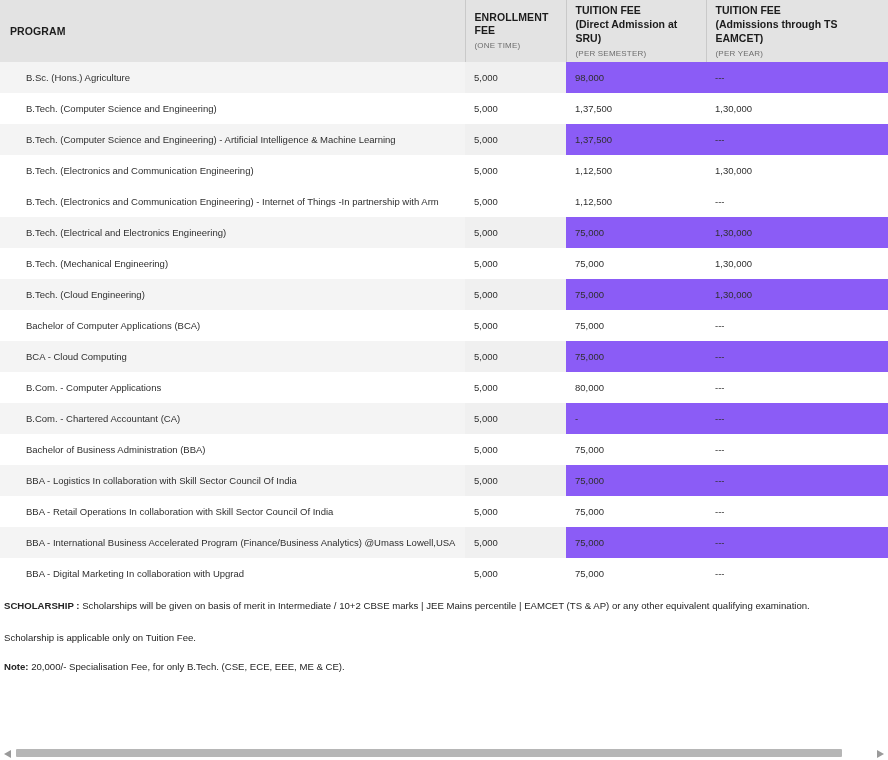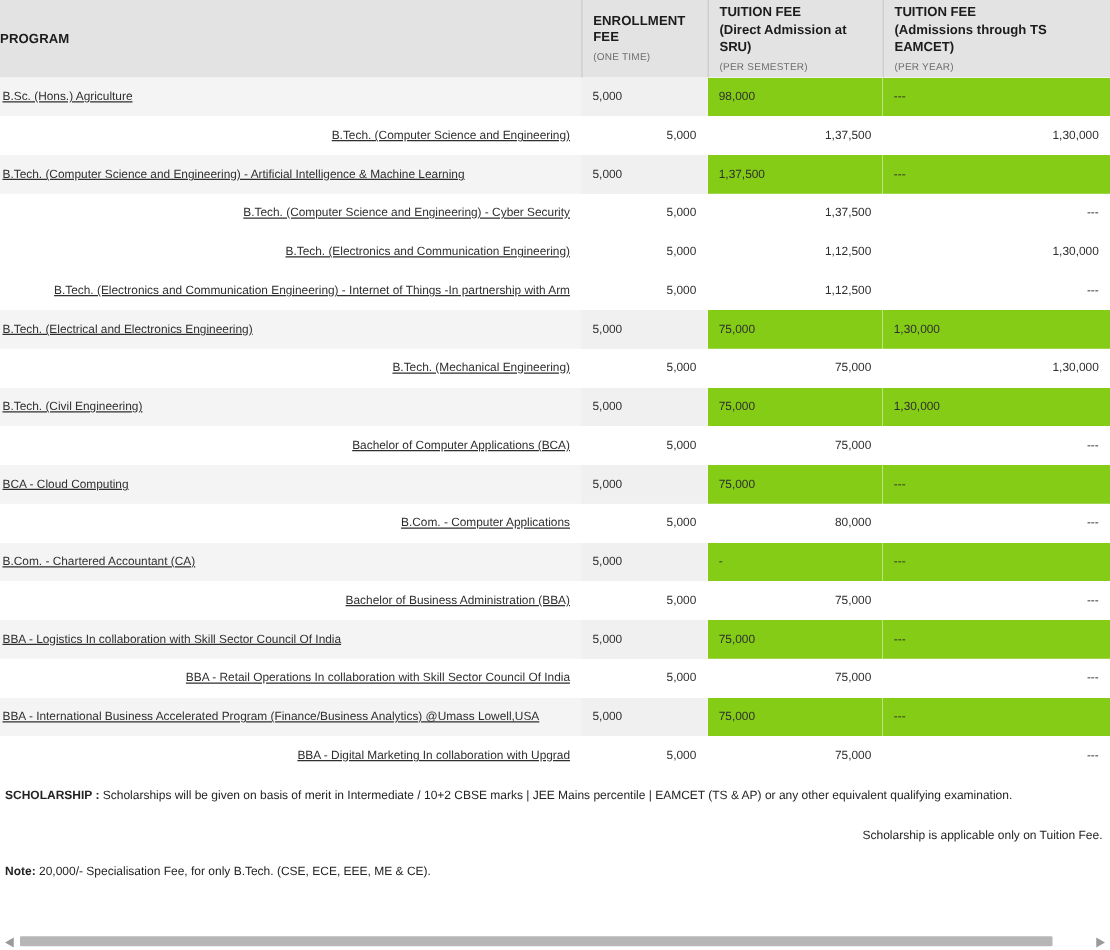--- a/index.html
+++ b/index.html
@@ -35,21 +35,21 @@
   }
   thead th {
     height: 62px;
     vertical-align: middle;
     text-align: left;
     padding: 0 9px 0 9px;
     font-weight: bold;
     border: none;
   }
   thead th.col-program {
-    padding-left: 0;
+    padding-left: 10px;
     font-size: 10.5px;
     letter-spacing: .35px;
     color: #1c1c1c;
   }
   thead th.divided {
     border-left: 1px solid #c9c9c9;
   }
   th .h-main {
     display: block;
     font-size: 10.5px;
@@ -86,40 +86,40 @@
   tbody td {
     height: 31px;
     font-size: 9.5px;
     color: #2f2f2f;
     padding: 0 9px;
     vertical-align: middle;
     border: none;
     white-space: nowrap;
     overflow: hidden;
   }
-  tbody td.c-program { padding-left: 2px; text-decoration: underline; }
+  tbody td.c-program { padding-left: 26px; }
   tbody tr.stripe { background: #f4f4f4; }
-  tbody tr.plain  { background: #ffffff; text-align: right; }
+  tbody tr.plain  { background: #ffffff; }
   tbody tr.stripe td.c-fee2,
-  tbody tr.stripe td.c-fee3 { background: #84cc16; }
+  tbody tr.stripe td.c-fee3 { background: #8b5cf6; }
   tbody tr.stripe td.c-enroll { background: #f0f0f0; }
 
   
 
   
   .notes {
     padding: 9px 6px 0 4px;
     font-size: 9.6px;
     line-height: 15.5px;
     color: #242424;
   }
   .notes p { margin: 0; }
   .notes .lbl { font-weight: bold; }
   .notes .n-scholarship { margin-bottom: 16px; }
-  .notes .n-applicable { margin-top: 1px; text-align: right; }
+  .notes .n-applicable { margin-top: 1px; }
   .notes .n-note { margin-top: 14px; }
 
   
   .hscroll {
     position: absolute;
     left: 0;
     bottom: 0;
     width: 888px;
     height: 14px;
     background: #ffffff;
@@ -202,26 +202,20 @@
           <td class="c-fee2">1,37,500</td>
           <td class="c-fee3">1,30,000</td>
         </tr>
         <tr class="stripe">
           <td class="c-program">B.Tech. (Computer Science and Engineering) - Artificial Intelligence &amp; Machine Learning</td>
           <td class="c-enroll">5,000</td>
           <td class="c-fee2">1,37,500</td>
           <td class="c-fee3">---</td>
         </tr>
         <tr class="plain">
-          <td class="c-program">B.Tech. (Computer Science and Engineering) - Cyber Security</td>
-          <td class="c-enroll">5,000</td>
-          <td class="c-fee2">1,37,500</td>
-          <td class="c-fee3">---</td>
-        </tr>
-        <tr class="plain">
           <td class="c-program">B.Tech. (Electronics and Communication Engineering)</td>
           <td class="c-enroll">5,000</td>
           <td class="c-fee2">1,12,500</td>
           <td class="c-fee3">1,30,000</td>
         </tr>
         <tr class="plain">
           <td class="c-program">B.Tech. (Electronics and Communication Engineering) - Internet of Things -In partnership with Arm</td>
           <td class="c-enroll">5,000</td>
           <td class="c-fee2">1,12,500</td>
           <td class="c-fee3">---</td>
@@ -232,21 +226,21 @@
           <td class="c-fee2">75,000</td>
           <td class="c-fee3">1,30,000</td>
         </tr>
         <tr class="plain">
           <td class="c-program">B.Tech. (Mechanical Engineering)</td>
           <td class="c-enroll">5,000</td>
           <td class="c-fee2">75,000</td>
           <td class="c-fee3">1,30,000</td>
         </tr>
         <tr class="stripe">
-          <td class="c-program">B.Tech. (Civil Engineering)</td>
+          <td class="c-program">B.Tech. (Cloud Engineering)</td>
           <td class="c-enroll">5,000</td>
           <td class="c-fee2">75,000</td>
           <td class="c-fee3">1,30,000</td>
         </tr>
         <tr class="plain">
           <td class="c-program">Bachelor of Computer Applications (BCA)</td>
           <td class="c-enroll">5,000</td>
           <td class="c-fee2">75,000</td>
           <td class="c-fee3">---</td>
         </tr>

